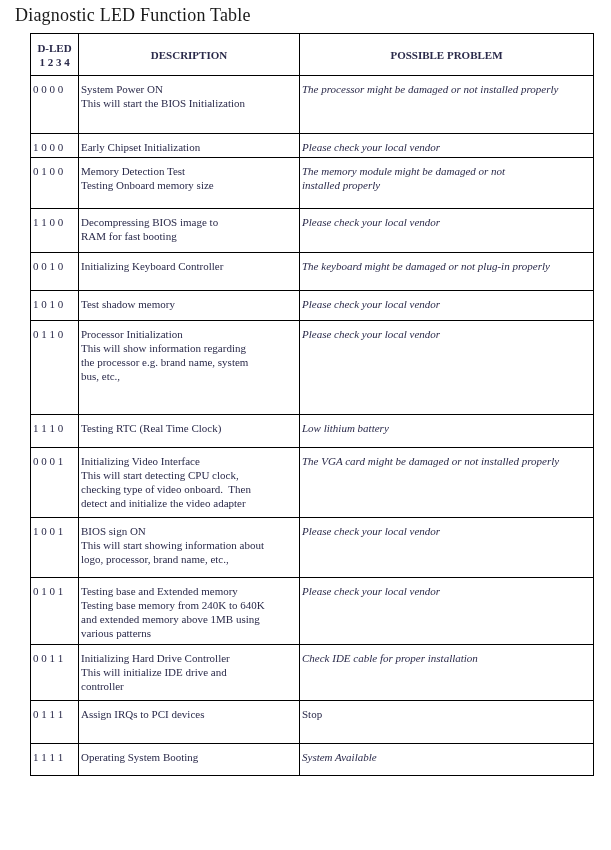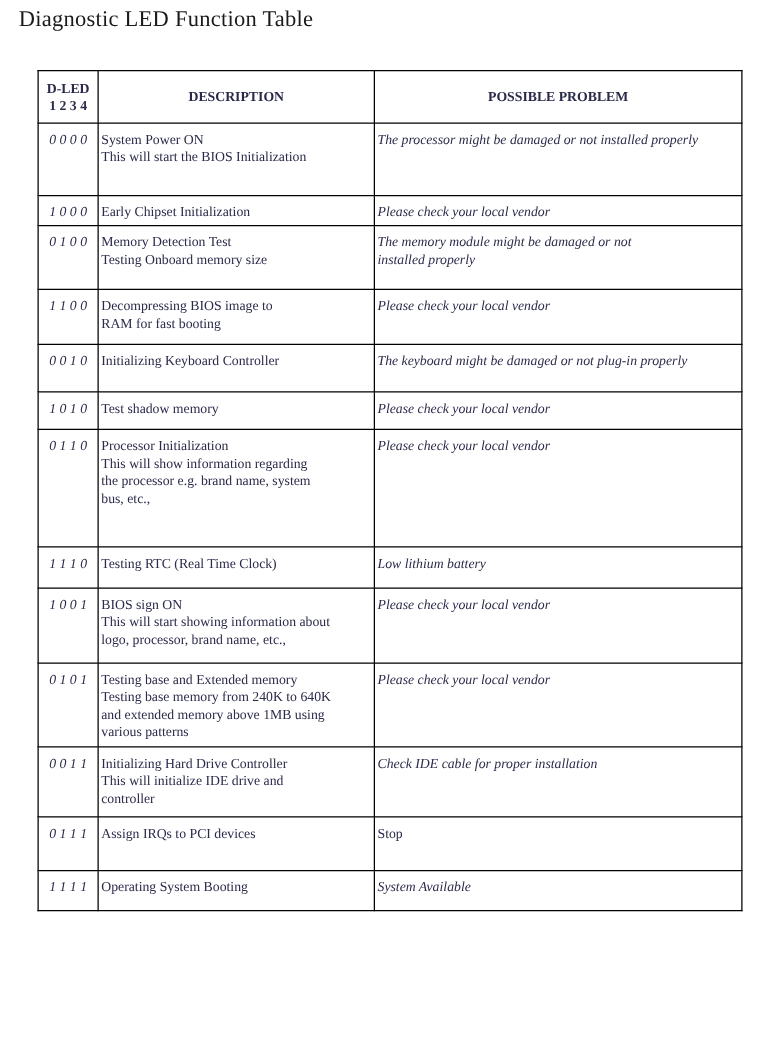--- a/index.html
+++ b/index.html
@@ -16,35 +16,34 @@
   }
   .page-title{
     position:absolute;left:15px;top:5px;
     font-size:18px;font-weight:normal;color:var(--title-ink);
     margin:0;letter-spacing:.2px;
   }
   table.led-table{
     position:absolute;left:30px;top:33px;width:563px;
     border-collapse:collapse;table-layout:fixed;
     color:var(--ink);
-    margin-top:23px;
   }
   table.led-table th, table.led-table td{
     border:1px solid var(--border);
     vertical-align:top;
     font-size:11px;line-height:14px;
     padding:6px 2px 2px 2px;
     overflow:hidden;
   }
   table.led-table thead th{
     vertical-align:middle;font-weight:bold;text-align:center;
     white-space:pre-line;padding:2px;height:37px;
   }
   th.led-head{text-align:left;padding-left:7px;font-size:11px;line-height:13px;}
-  td.led{ text-align:center;white-space:pre;padding-left:0;padding-right:0;font-style:italic;}
+  td.led{ white-space:pre;padding-left:0;padding-right:0;}
   td.desc{ padding-left:12px;white-space:pre-wrap;}
   td.prob{ padding-left:8px;white-space:pre-wrap;font-style:italic;}
   td.prob.upright{font-style:normal;}
   .legend{
     position:absolute;left:32px;top:856px;
     font-family:"Liberation Sans", sans-serif;
     font-weight:bold;font-size:12px;color:#111;
     white-space:pre;
   }
 </style>
@@ -108,20 +107,28 @@
 This will show information regarding
 the processor e.g. brand name, system
 bus, etc.,</td>
     <td class="prob">Please check your local vendor</td>
   </tr>
       <tr style="height: 33px;">
     <td class="led">1 1 1 0</td>
     <td class="desc">Testing RTC (Real Time Clock)</td>
     <td class="prob">Low lithium battery</td>
   </tr>
+      <tr style="height: 70px;">
+    <td class="led">0 0 0 1</td>
+    <td class="desc">Initializing Video Interface
+This will start detecting CPU clock,
+checking type of video onboard.  Then
+detect and initialize the video adapter</td>
+    <td class="prob">The VGA card might be damaged or not installed properly</td>
+  </tr>
       <tr style="height: 60px;">
     <td class="led">1 0 0 1</td>
     <td class="desc">BIOS sign ON
 This will start showing information about
 logo, processor, brand name, etc.,</td>
     <td class="prob">Please check your local vendor</td>
   </tr>
       <tr style="height: 67px;">
     <td class="led">0 1 0 1</td>
     <td class="desc">Testing base and Extended memory

